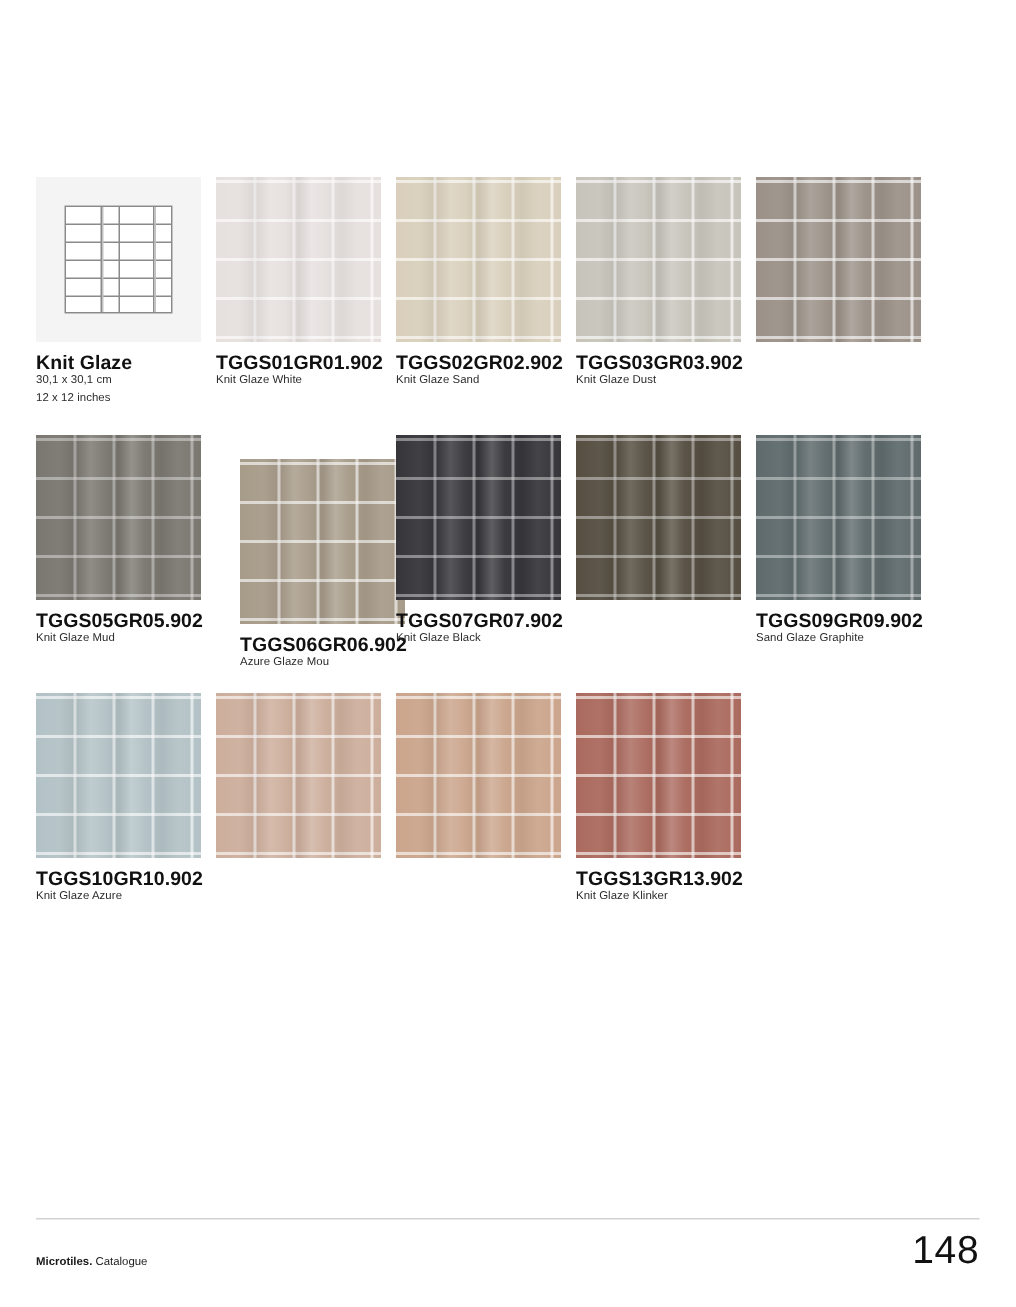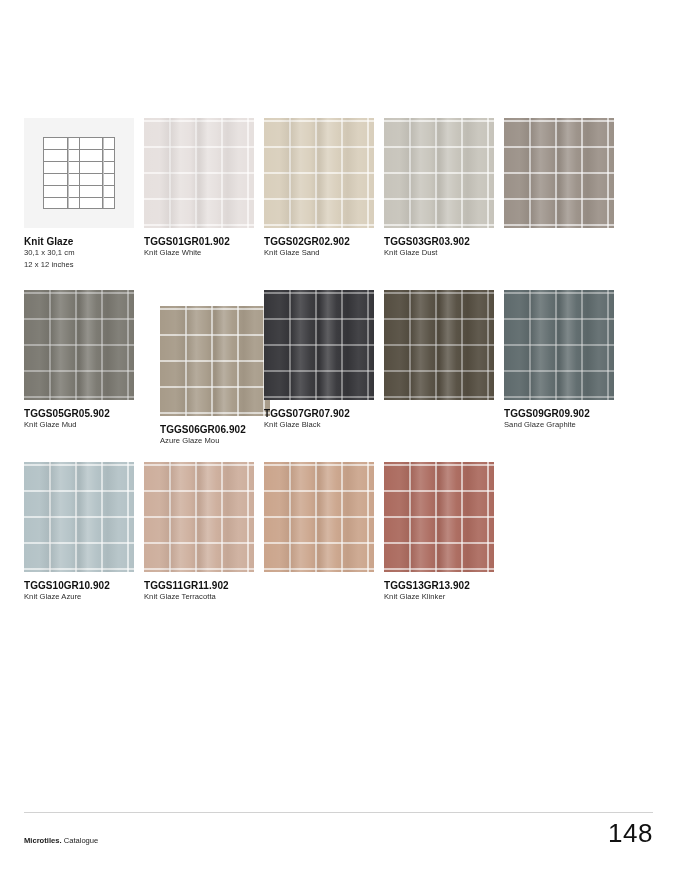--- a/index.html
+++ b/index.html
@@ -130,21 +130,21 @@
     background: #ffffff;
   }
   .sg-line { position: absolute; background: #8a8a8a; }
   .sg-h { left: 0; right: 0; height: 1px; }
   .sg-v { top: 0; bottom: 0; width: 1px; }
   .sg-v.light { background: #c2c2c2; }
 
   
   .caption { margin-top: 8px; }
   .code {
-    font-size: 10px;
+    font-size: 13px;
     font-weight: 700;
     letter-spacing: 0.05px;
     line-height: 11px;
     color: #111111;
     white-space: nowrap;
   }
   .name {
     font-size: 7.6px;
     font-weight: 400;
     letter-spacing: 0.05px;
@@ -433,24 +433,20 @@
               <div class="grout-v" style="left: 77px;"></div>
               <div class="grout-v" style="left: 103px;"></div>
               <div class="grout-h" style="top: 2px;"></div>
               <div class="grout-h" style="top: 28px;"></div>
               <div class="grout-h" style="top: 54px;"></div>
               <div class="grout-h" style="top: 80px;"></div>
               <div class="grout-h" style="top: 106px;"></div>
             </div>
             <div class="sheen"></div>
           </div>
-          <div class="caption">
-            <div class="code">TGGS11GR11.902</div>
-            <div class="name">Knit Glaze Terracotta</div>
-          </div>
         </div>
         <div class="cell" style="left: 264px; top: 462px;">
           <div class="swatch">
             <div class="tile-field" style="background: rgb(203, 165, 140);"></div>
             <div class="grout">
               <div class="grout-v" style="left: 25px;"></div>
               <div class="grout-v" style="left: 51px;"></div>
               <div class="grout-v" style="left: 77px;"></div>
               <div class="grout-v" style="left: 103px;"></div>
               <div class="grout-h" style="top: 2px;"></div>

